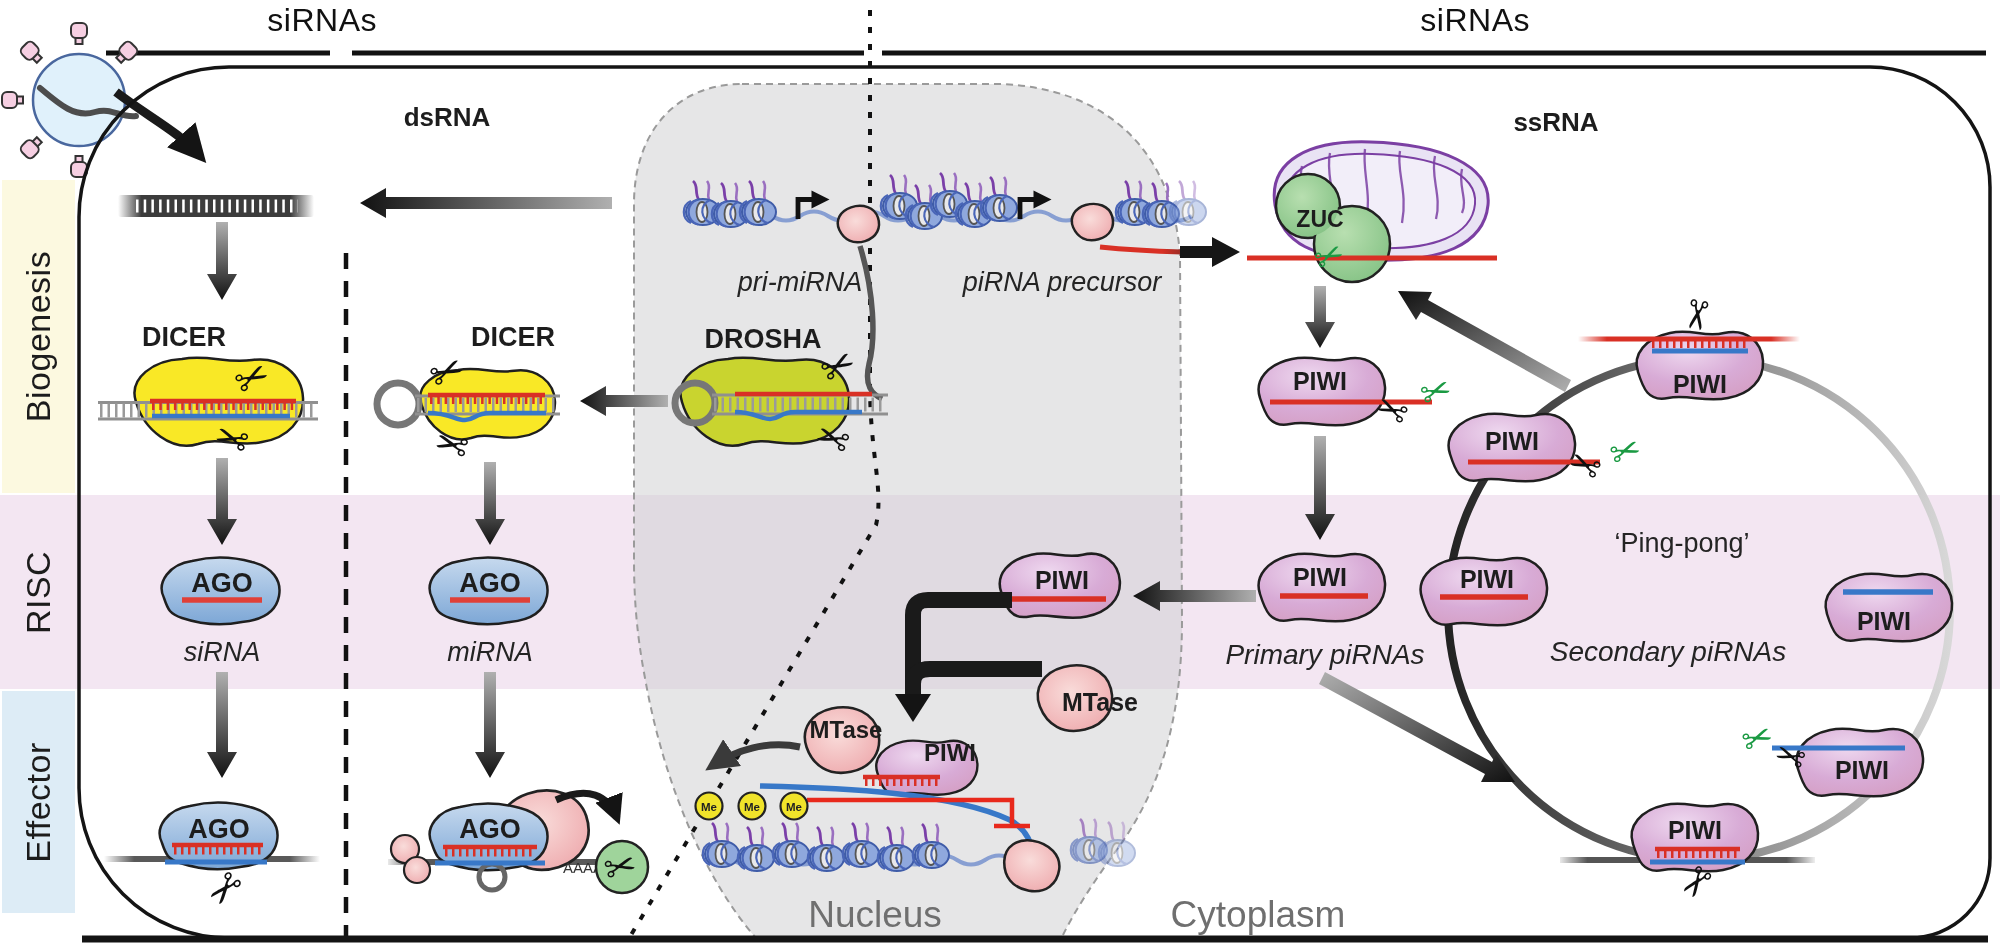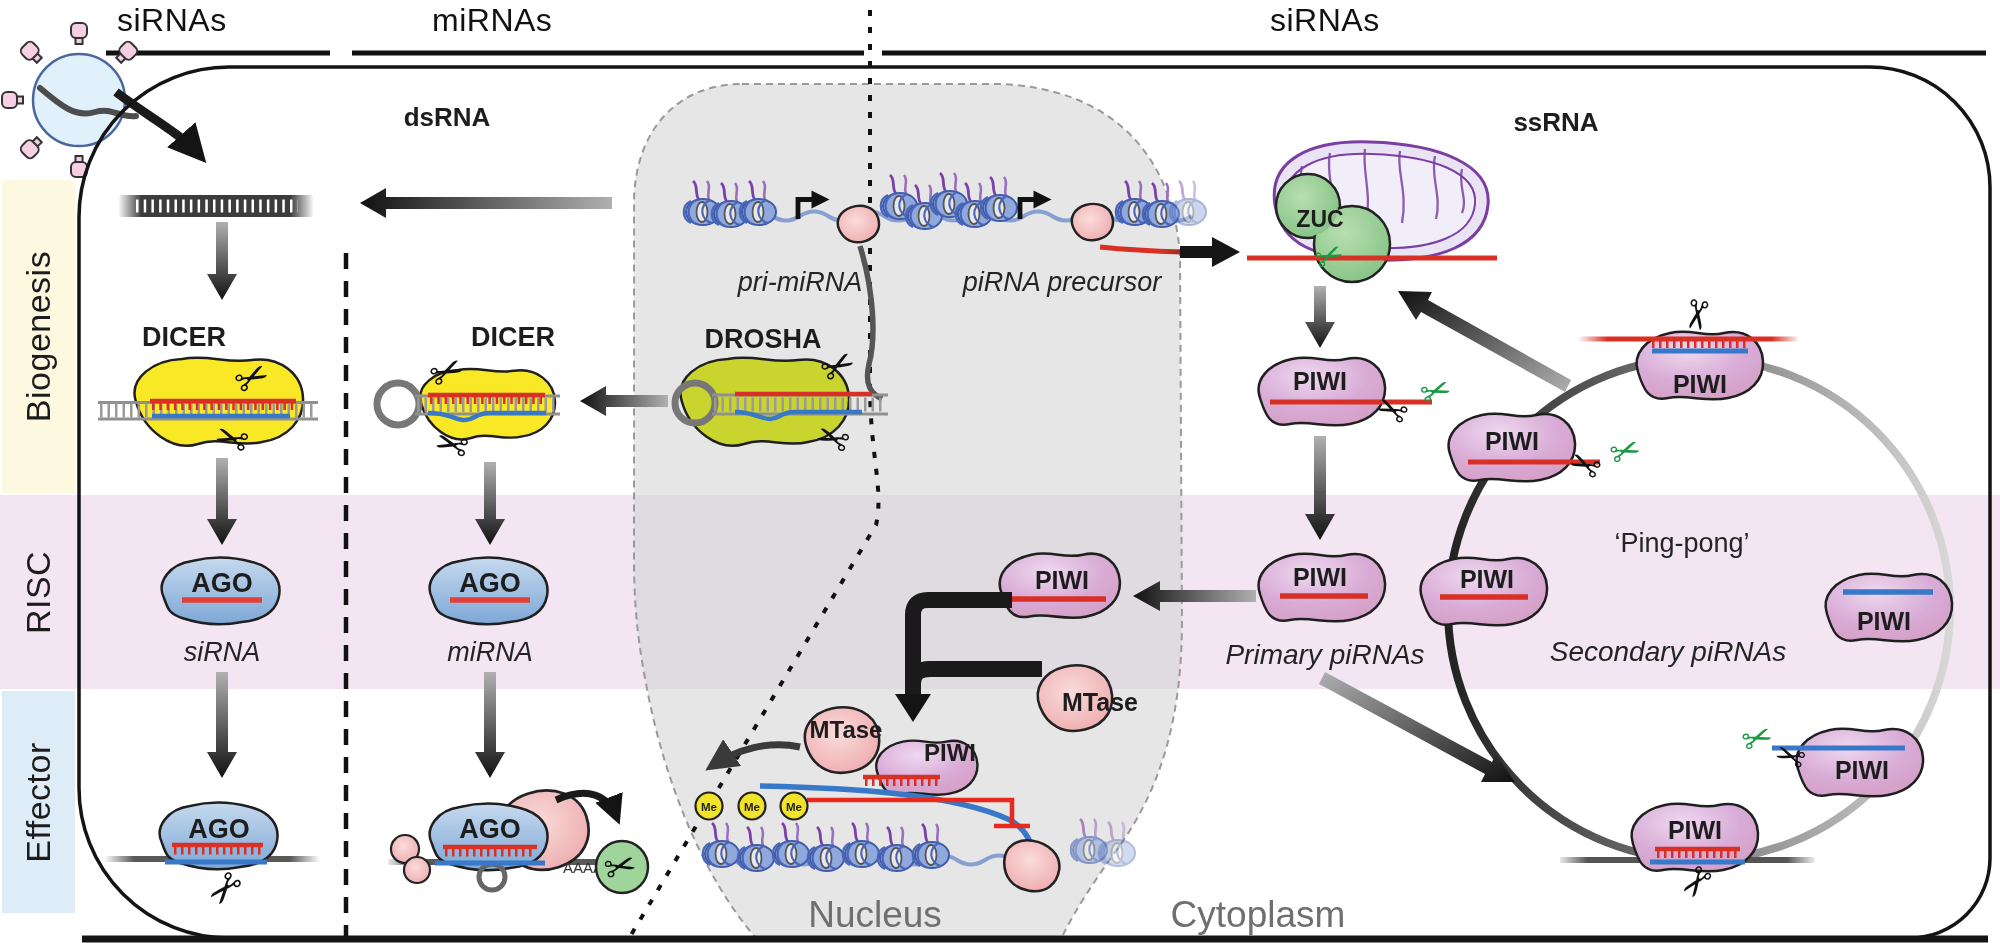--- a/index.html
+++ b/index.html
@@ -4,21 +4,21 @@
 <style>
   html,body{margin:0;padding:0;background:#fff;}
   #stage{position:relative;width:2000px;height:943px;background:#fff;overflow:hidden;
          font-family:"Liberation Sans","DejaVu Sans",sans-serif;}
   .band{position:absolute;left:0;top:495px;width:2000px;height:194px;background:#f3e6f2;}
   .sbox{position:absolute;left:2px;width:73px;display:flex;align-items:center;justify-content:center;}
   .sbox span{transform:rotate(-90deg);white-space:nowrap;font-size:34px;color:#1c1c1c;letter-spacing:.5px;}
   #box-bio{top:180px;height:313px;background:#fcf9e0;}
   #box-risc{top:495px;height:194px;background:transparent;}
   #box-eff{top:691px;height:222px;background:#ddecf6;}
-  .hdr{position:absolute;top:2px;width:260px;text-align:left;font-size:32px;color:#111;letter-spacing:.5px;}
+  .hdr{position:absolute;top:2px;width:260px;text-align:right;font-size:32px;color:#111;letter-spacing:.5px;}
   #svgart{position:absolute;left:0;top:0;z-index:5;}
   .hdr{z-index:6;}
   .pl{font-weight:bold;fill:#1d1d1d;}               
   .sp{font-style:italic;fill:#242424;}              
   .gy{fill:#6f6f6f;}
   .sc{font-family:"DejaVu Sans",sans-serif;}        
   text{font-family:"Liberation Sans","DejaVu Sans",sans-serif;}
 </style>
 </head>
 <body>
@@ -30,21 +30,20 @@
     <span>Biogenesis</span>
     </div>
   <div class="sbox" id="box-risc">
     <span>RISC</span>
     </div>
   <div class="sbox" id="box-eff">
     <span>Effector</span>
     </div>
 
   <div class="hdr" style="left:117px">siRNAs</div>
-  <div class="hdr" style="left:432px">miRNAs</div>
   <div class="hdr" style="left:1270px">siRNAs</div>
 
 <svg id="svgart" width="2000" height="943" viewBox="0 0 2000 943">
 <defs>
   <radialGradient id="gPiwi" cx="40%" cy="28%" r="85%">
     <stop offset="0" stop-color="#eed8ef"></stop>
           <stop offset=".55" stop-color="#d8abd6"></stop>
           <stop offset="1" stop-color="#d49cc0"></stop>
   </radialGradient>
   <linearGradient id="gAgo" x1="0" y1="0" x2="0" y2="1">

